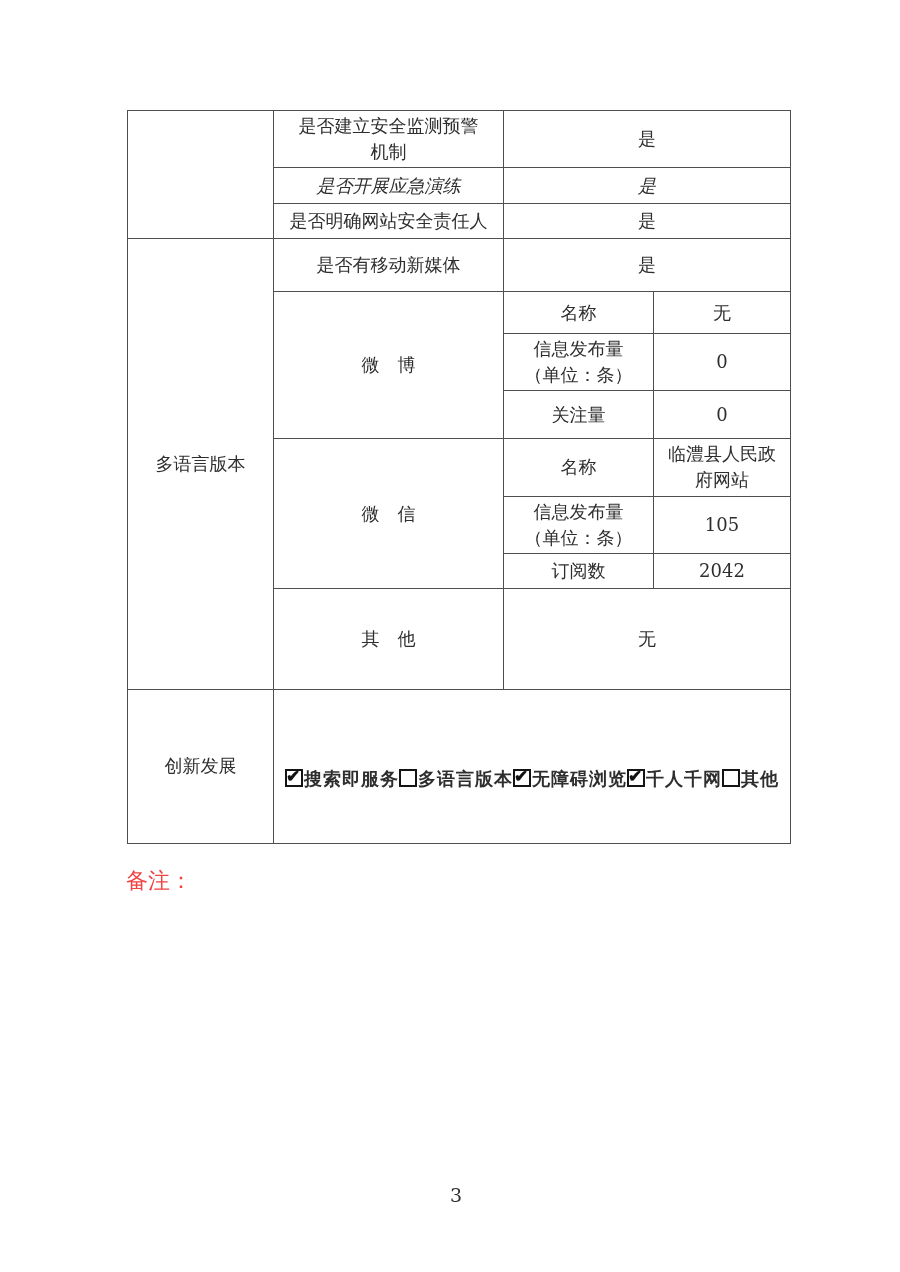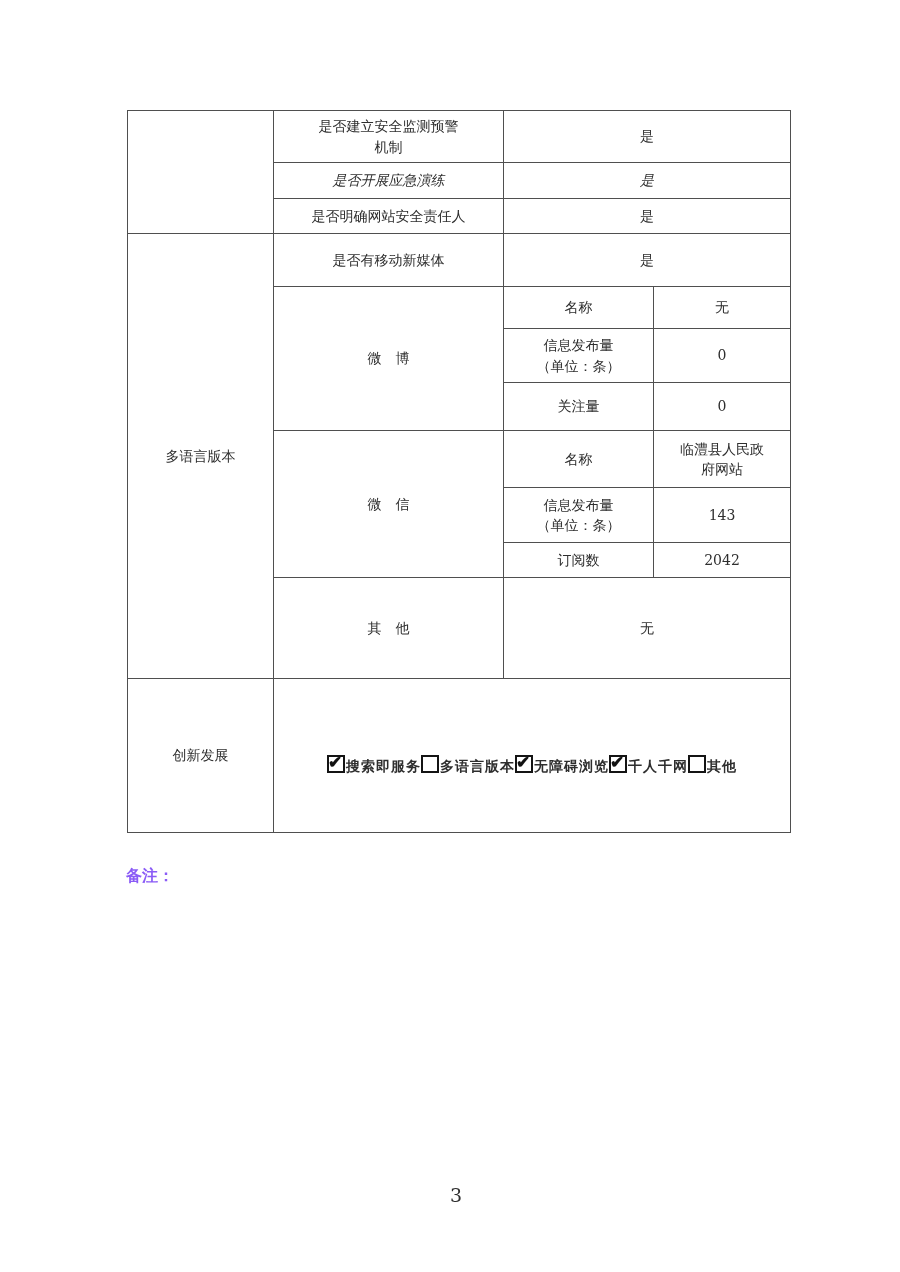--- a/index.html
+++ b/index.html
@@ -11,21 +11,21 @@
     color:#2e2e2e;
     margin:0 auto;
     overflow:hidden;
   }
   table.report{
     position:absolute;
     left:127px;top:110px;
     width:663px;
     border-collapse:collapse;
     table-layout:fixed;
-    font-size:14px;
+    font-size:18px;
   }
   table.report td{
     border:1px solid #4f4f4f;
     text-align:center;
     vertical-align:middle;
     padding:2px 4px;
     white-space:pre-line;
     line-height:1.45;
     overflow:hidden;
   }
@@ -57,23 +57,23 @@
     position:absolute;
     left:-1px;top:-7px;
     font-size:17px;
     font-weight:bold;
     color:#111;
     letter-spacing:0;
   }
   #remarks{
     position:absolute;
     left:126px;top:866px;
-    font-size:16px;
-    font-weight:bold;
-    color:#8b5cf6;
+    font-size:22px;
+    font-weight:normal;
+    color:#ef4444;
   }
   #page-number{
     position:absolute;
     left:0;top:1184px;
     width:912px;
     text-align:center;
     font-size:19px;
     color:#2e2e2e;
   }
 </style>
@@ -127,21 +127,21 @@
     </tr>
     <tr class="r8">
       <td rowspan="3">微　信</td>
       <td>名称</td>
       <td>临澧县人民政
 府网站</td>
     </tr>
     <tr class="r9">
       <td>信息发布量
 （单位：条）</td>
-      <td>143</td>
+      <td>105</td>
     </tr>
     <tr class="r10">
       <td>订阅数</td>
       <td>2042</td>
     </tr>
     <tr class="r11">
       <td>其　他</td>
       <td colspan="2">无</td>
     </tr>
 

